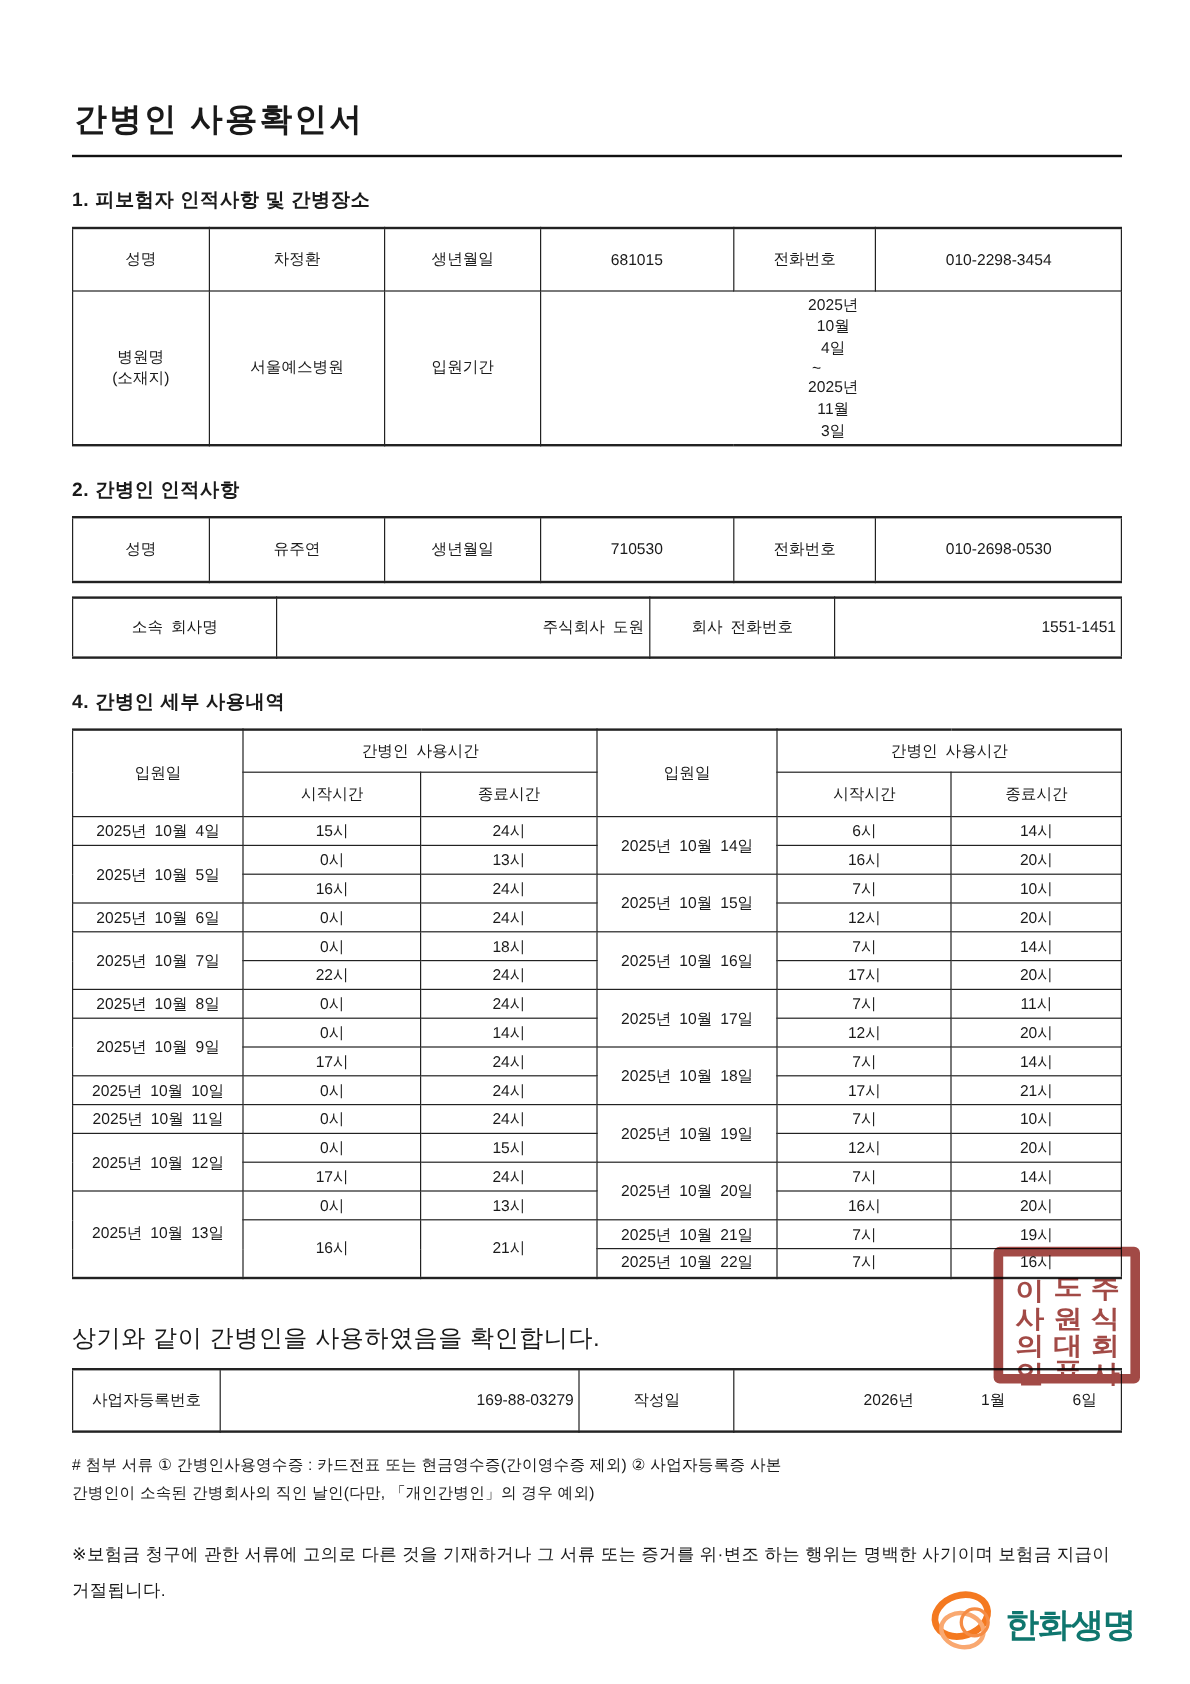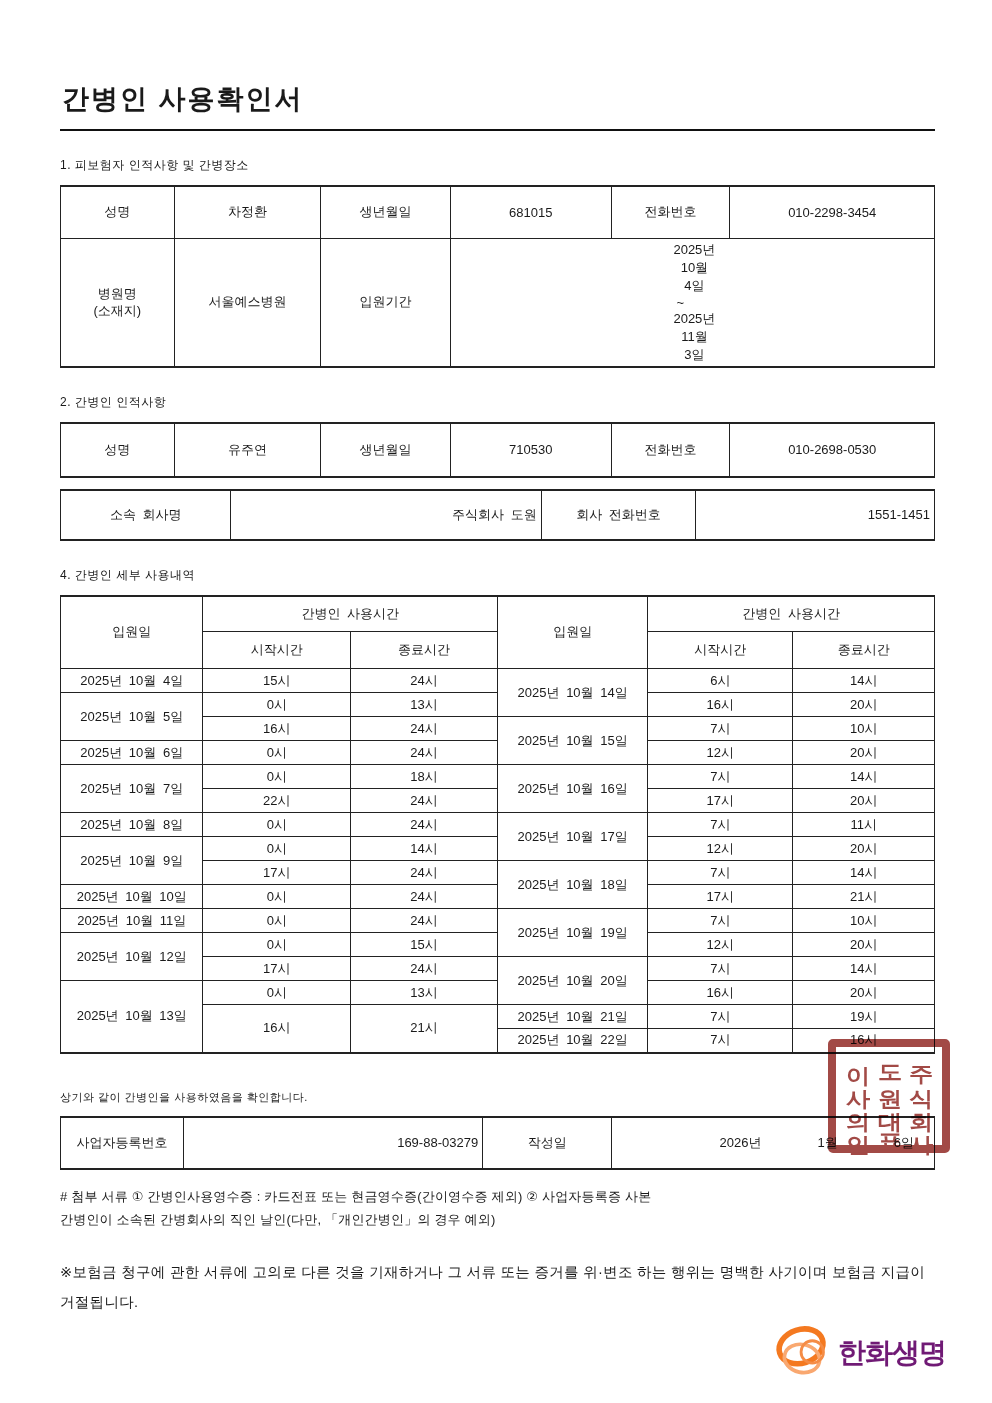--- a/index.html
+++ b/index.html
@@ -7,21 +7,21 @@
     position:relative; width:992px; height:1403px; background:#ffffff;
     font-family:"Liberation Sans","DejaVu Sans",sans-serif; color:#1a1a1a;
     overflow:hidden;
     margin-top:31px;
   }
   .content { position:absolute; left:60px; top:0; width:875px; }
 
   .doc-title { font-size:27px; font-weight:bold; letter-spacing:2px; margin:50px 0 0 2px; }
   .title-rule { border-top:2px solid #111; margin-top:12px; }
 
-  .sec-heading { font-size:12px; letter-spacing:0.5px; margin-top:26px; }
+  .sec-heading { font-size:16px; letter-spacing:0.5px; margin-top:26px;font-weight:bold; }
 
   table { border-collapse:collapse; width:100%; table-layout:fixed; }
   table.frame { border-top:2px solid #222; border-bottom:2px solid #222; margin-top:11px; }
   td { border:1px solid #222; font-size:13px; text-align:center; vertical-align:middle; padding:2px 4px; box-sizing:border-box; overflow:hidden; word-spacing:3px; }
   .t1 td { height:52px; }
   .t2 td { height:54px; }
   .t3 td { height:50px; }
   .left { text-align:right; padding-left:12px; }
   .two-line div { line-height:17px; }
 
@@ -32,42 +32,42 @@
   .t4 td { padding:0 3px; }
   .t4 .hrow1 td { height:36px; }
   .t4 .hrow2 td { height:37px; }
   .t4 .drow td { height:24px; }
 
   
   .tsig td { height:52px; }
   .cellflex { display:flex; justify-content:space-between; align-items:center; padding:0 16px 0 12px; word-spacing:0; }
   .dateflex { display:flex; justify-content:flex-end; align-items:center; gap:56px; padding-right:16px; word-spacing:0; }
 
-  .confirm-line { font-size:11px; letter-spacing:0.5px; margin-top:36px; }
+  .confirm-line { font-size:20px; letter-spacing:0.5px; margin-top:36px; }
 
   .notes { margin-top:15px; font-size:13px; line-height:23px; letter-spacing:0.2px; }
   .fraud { margin-top:26px; font-size:14.5px; line-height:30px; word-break:break-all; letter-spacing:0.3px; }
 
   
   .seal {
     position:absolute; left:828px; top:1008px; width:122px; height:114px;
     border:8px solid #9b3c38; border-radius:5px; box-sizing:border-box;
     display:flex; flex-direction:row-reverse; justify-content:space-evenly; align-items:center;
     mix-blend-mode:multiply; opacity:0.93; background:rgba(255,255,255,0);
   }
   .seal-col {
     writing-mode:vertical-rl; text-orientation:upright;
     font-family:"Liberation Serif","DejaVu Serif",serif;
     font-weight:bold; font-size:21px; line-height:1; letter-spacing:2px;
     color:#9b3c38; transform:scaleX(1.15);
   }
 
   
   .logo { position:absolute; left:774px; top:1292px; display:flex; align-items:center; gap:8px; }
-  .logo-text { font-size:28px; font-weight:800; letter-spacing:-1px; color:#701a75; }
+  .logo-text { font-size:28px; font-weight:800; letter-spacing:-1px; color:#0f766e; }
 </style>
 </head>
 <body>
 
 <div class="page">
   <div class="content">
 
     <div class="doc-title">간병인 사용확인서</div>
     <div class="title-rule"></div>
 

